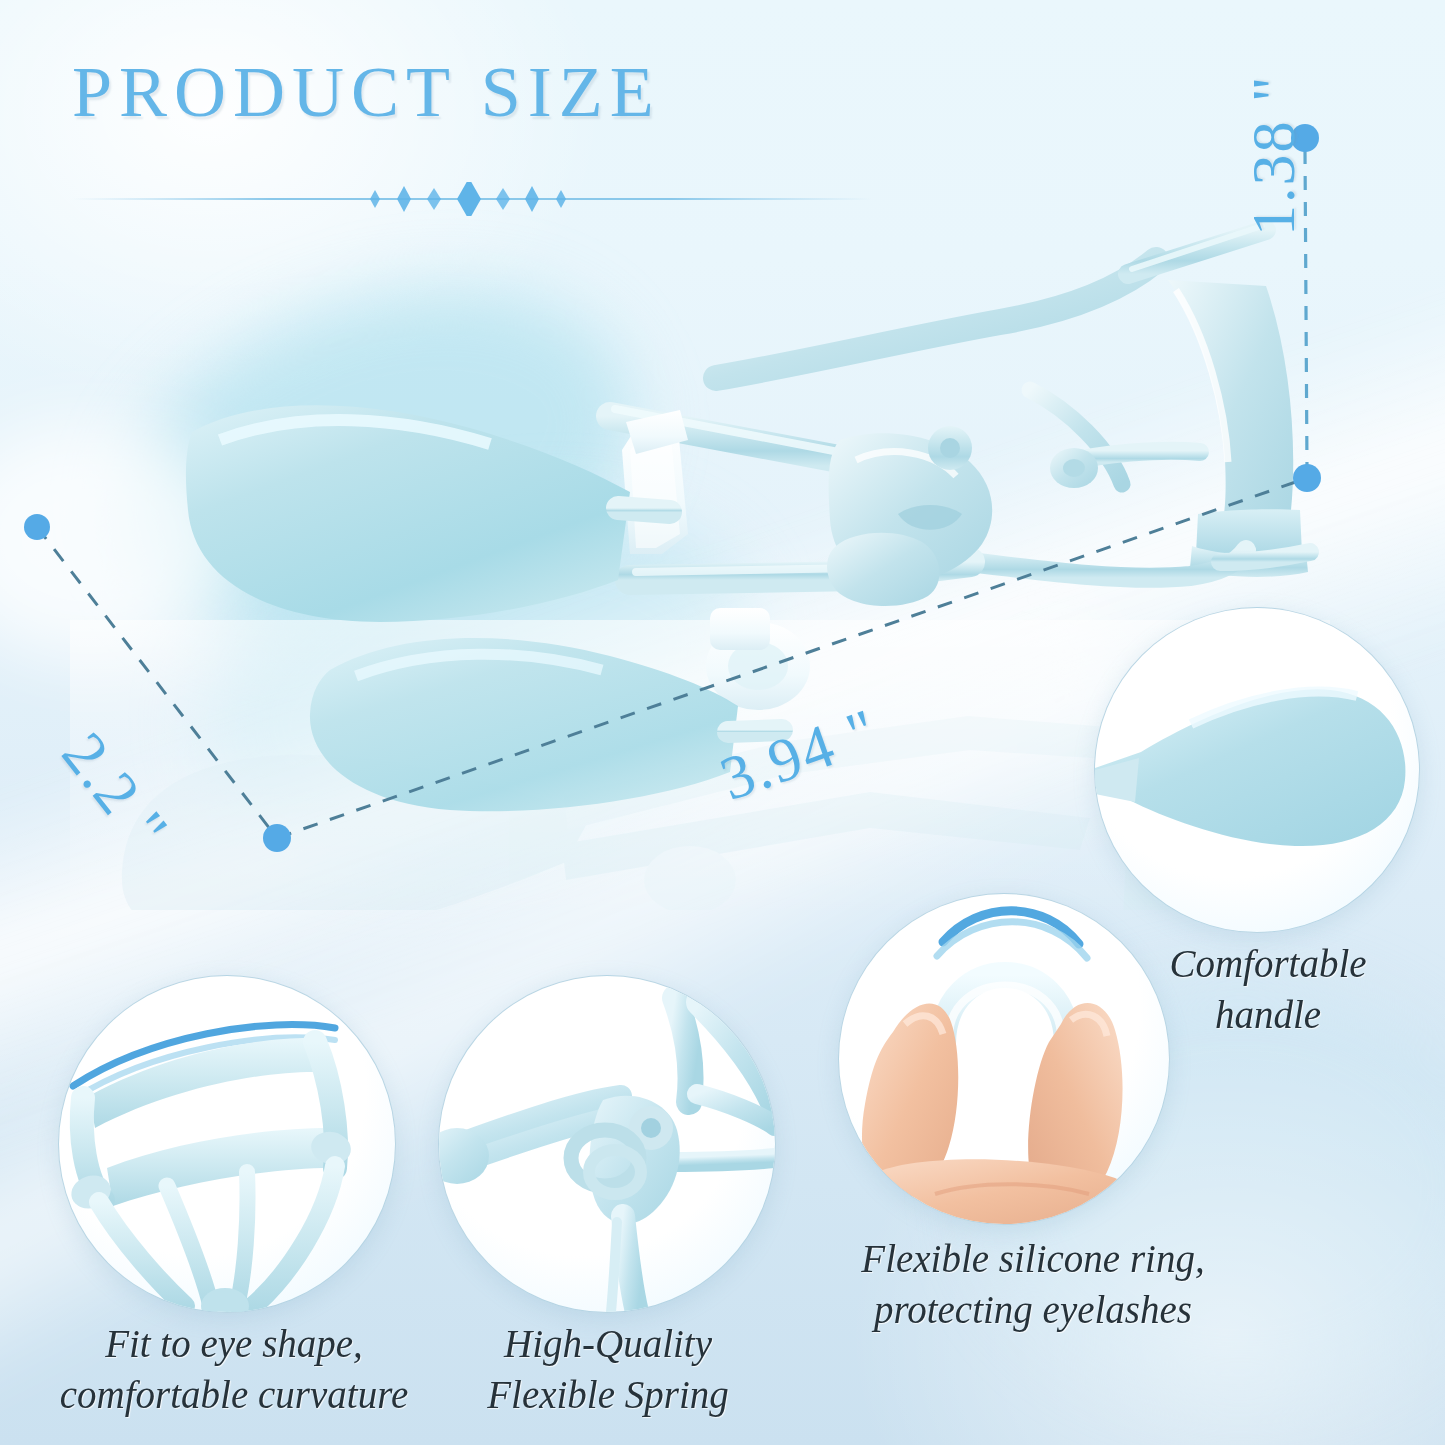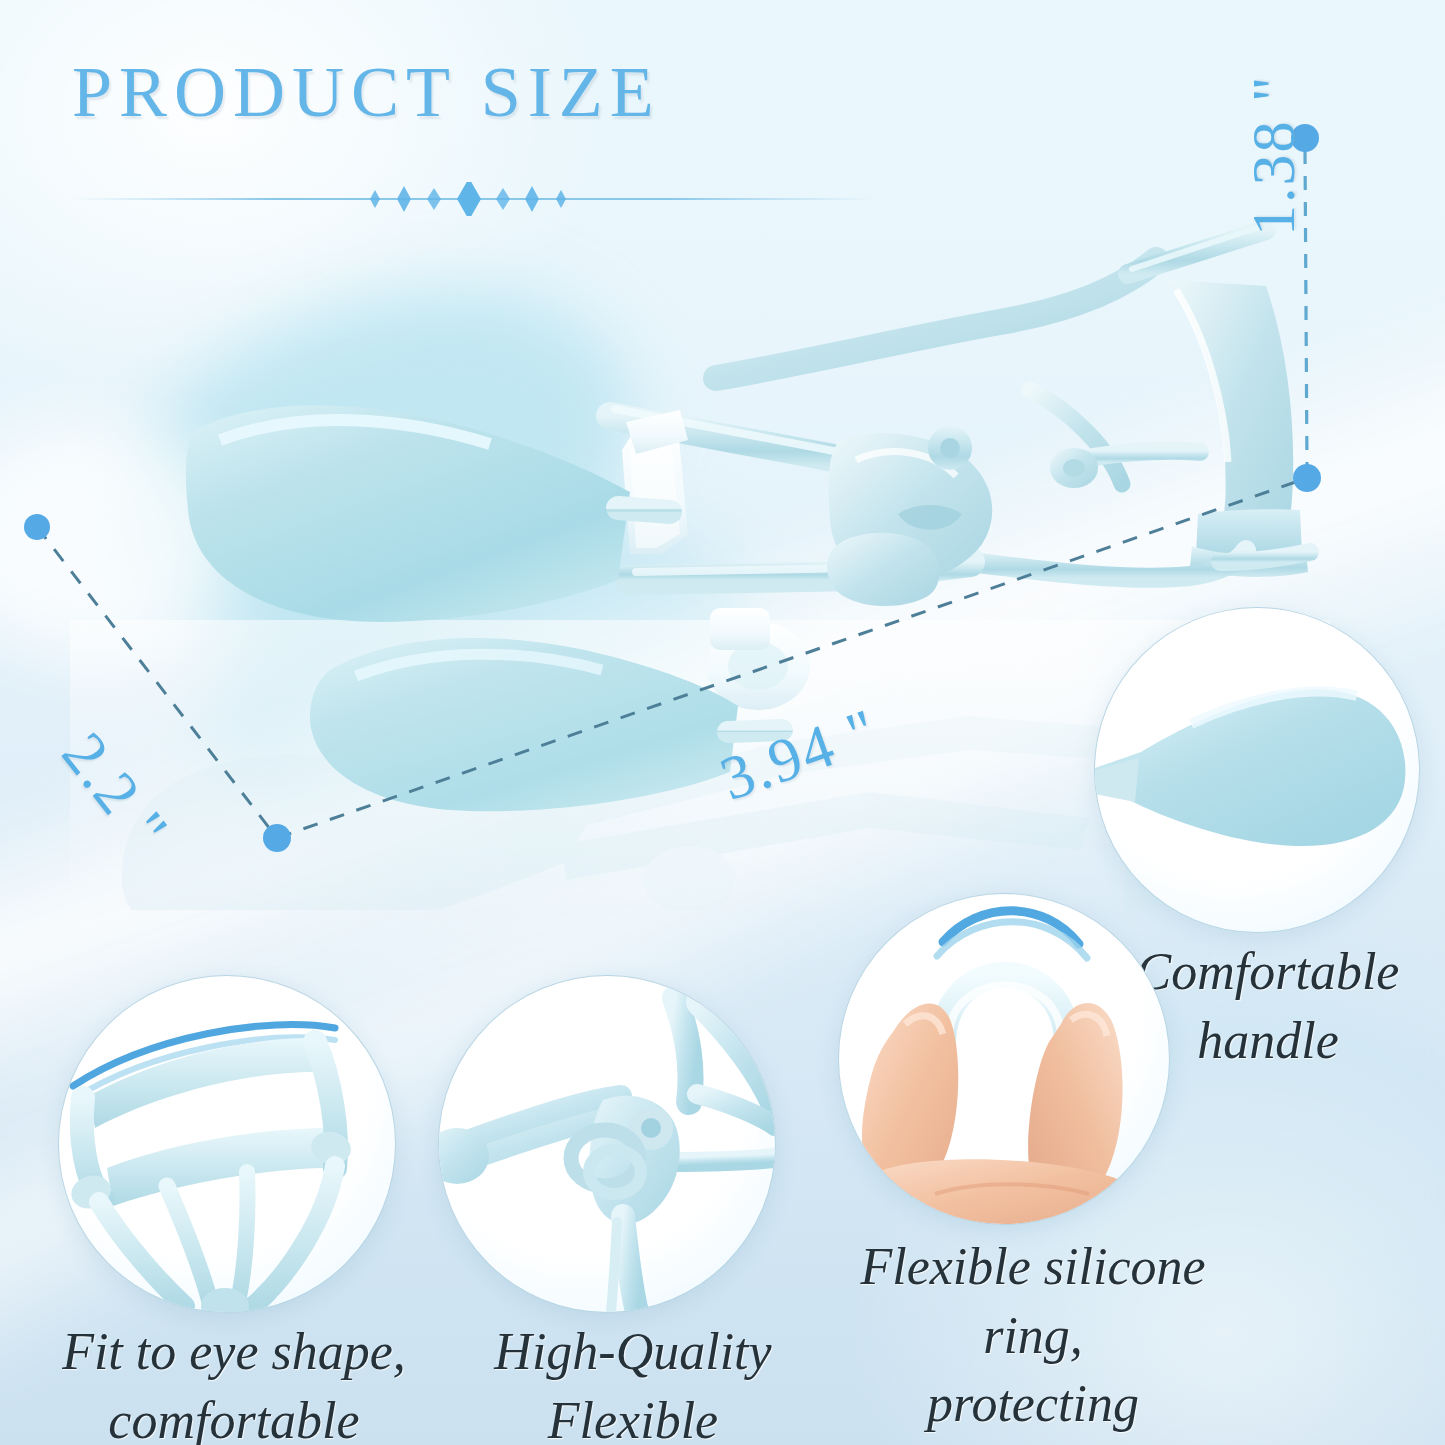--- a/index.html
+++ b/index.html
@@ -68,21 +68,21 @@
   .circle-frame{
     position:absolute;border-radius:50%;overflow:hidden;
     background:radial-gradient(circle at 42% 34%,#ffffff 0%,#ffffff 56%,#f3fbff 78%,#e9f5fc 100%);
     border:1px solid rgba(130,180,205,.55);
     box-shadow:0 6px 22px rgba(110,160,190,.18);
   }
   .caption{
     position:absolute;
     font-family:"Liberation Serif",serif;
     font-style:italic;
-    font-size:52px;line-height:1.32;
+    font-size:39px;line-height:1.32;
     color:#26323a;
     text-align:center;
     text-shadow:1px 1px 1px rgba(255,255,255,.8);
     white-space:pre-line;
   }
   svg{display:block;}
 </style>
 </head>
 <body>
 
@@ -338,21 +338,21 @@
         <circle cx="212" cy="152" r="22" fill="#cfe8f0"></circle>
         <circle cx="212" cy="152" r="10" fill="#a2d1e0"></circle>
 
         <ellipse cx="166" cy="182" rx="34" ry="28" fill="none" stroke="#bcdfe9" stroke-width="15"></ellipse>
         <ellipse cx="176" cy="196" rx="26" ry="22" fill="none" stroke="#cbe7ef" stroke-width="12"></ellipse>
 
         <path d="M184 240 C188 278 192 312 198 336" stroke="url(#sp1)" stroke-width="24" fill="none" stroke-linecap="round"></path>
         <path d="M178 246 C176 284 174 314 172 336" stroke="#d7eef5" stroke-width="10" fill="none" stroke-linecap="round"></path>
       </svg>
     </div>
-    <div class="caption" style="left:483px;top:1318px;width:300px;">High-Quality
+    <div class="caption" style="left:458px;top:1318px;width:300px;">High-Quality
 Flexible Spring</div>
   </div>
 
   <div class="feature">
     <div class="circle-frame" style="left:58px;top:975px;width:336px;height:336px;">
       <svg viewBox="0 0 336 336" width="336" height="336">
         <defs>
           <linearGradient id="ch1" x1="0" y1="0" x2="0" y2="1">
             <stop offset="0" stop-color="#e8f7fb"></stop>
             <stop offset="0.55" stop-color="#c9e7ef"></stop>

